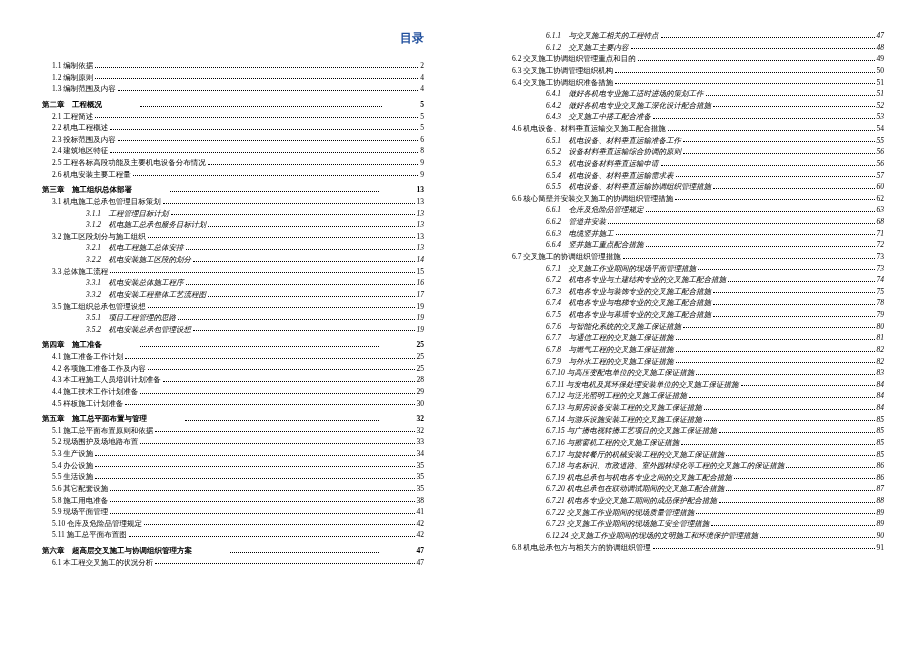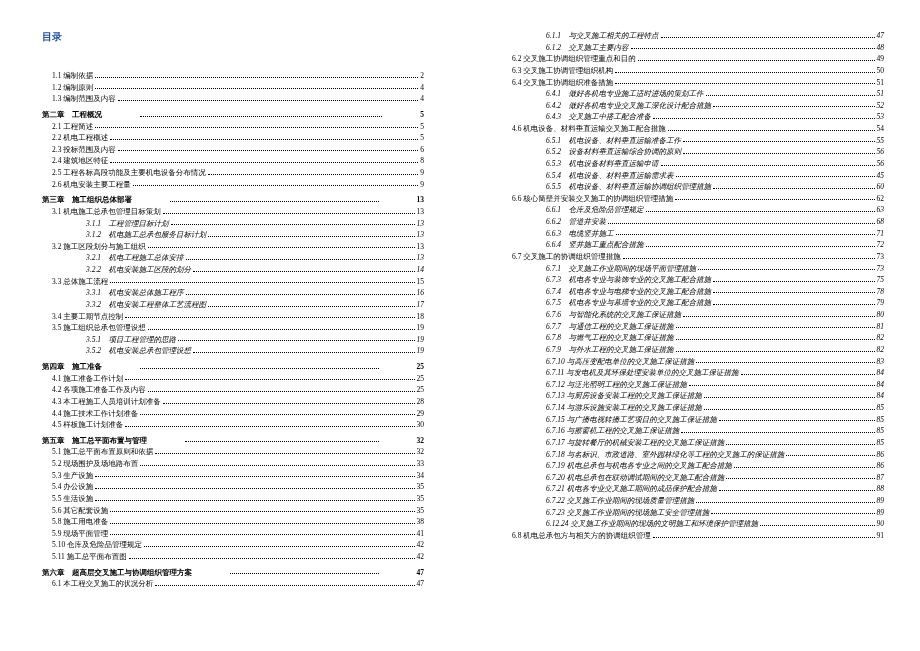--- a/index.html
+++ b/index.html
@@ -12,24 +12,25 @@
     overflow: hidden;
   }
   .page {
     width: 460px;
     height: 651px;
     padding: 30px 36px 20px 42px;
     position: relative;
   }
   .title {
     color: #1f4e9c;
-    font-size: 10px;
+    font-size: 12px;
     font-weight: bold;
-    margin-bottom: 26px;
+    margin-bottom: 13px;
     font-family: "SimHei", "Heiti SC", sans-serif;
+    text-align: right;
   }
   .toc-line {
     display: flex;
     align-items: baseline;
     font-size: 7.5px;
     line-height: 1.55;
     white-space: nowrap;
     color: #000;
   }
   .toc-line .label { flex: 0 0 auto; }
@@ -152,25 +153,20 @@
         <span class="label">3.3.1　机电安装总体施工程序</span>
         <span class="dots"></span>
         <span class="pg">16</span>
       </div>
       <div class="toc-line lvl-3">
         <span class="label">3.3.2　机电安装工程整体工艺流程图</span>
         <span class="dots"></span>
         <span class="pg">17</span>
       </div>
       <div class="toc-line lvl-2">
-        <span class="label">3.4  主要工期节点控制</span>
-        <span class="dots"></span>
-        <span class="pg">18</span>
-      </div>
-      <div class="toc-line lvl-2">
         <span class="label">3.5  施工组织总承包管理设想</span>
         <span class="dots"></span>
         <span class="pg">19</span>
       </div>
       <div class="toc-line lvl-3">
         <span class="label">3.5.1　项目工程管理的思路</span>
         <span class="dots"></span>
         <span class="pg">19</span>
       </div>
       <div class="toc-line lvl-3">
@@ -333,21 +329,21 @@
         <span class="pg">56</span>
       </div>
       <div class="toc-line lvl-3">
         <span class="label">6.5.3　机电设备材料垂直运输申请</span>
         <span class="dots"></span>
         <span class="pg">56</span>
       </div>
       <div class="toc-line lvl-3">
         <span class="label">6.5.4　机电设备、材料垂直运输需求表</span>
         <span class="dots"></span>
-        <span class="pg">45</span>
+        <span class="pg">57</span>
       </div>
       <div class="toc-line lvl-3">
         <span class="label">6.5.5　机电设备、材料垂直运输协调组织管理措施</span>
         <span class="dots"></span>
         <span class="pg">60</span>
       </div>
       <div class="toc-line lvl-2">
         <span class="label">6.6  核心筒壁并安装交叉施工的协调组织管理措施</span>
         <span class="dots"></span>
         <span class="pg">62</span>
@@ -374,20 +370,25 @@
       </div>
       <div class="toc-line lvl-2">
         <span class="label">6.7  交叉施工的协调组织管理措施</span>
         <span class="dots"></span>
         <span class="pg">73</span>
       </div>
       <div class="toc-line lvl-3">
         <span class="label">6.7.1　交叉施工作业期间的现场平面管理措施</span>
         <span class="dots"></span>
         <span class="pg">73</span>
+      </div>
+      <div class="toc-line lvl-3">
+        <span class="label">6.7.2　机电各专业与土建结构专业的交叉施工配合措施</span>
+        <span class="dots"></span>
+        <span class="pg">74</span>
       </div>
       <div class="toc-line lvl-3">
         <span class="label">6.7.3　机电各专业与装饰专业的交叉施工配合措施</span>
         <span class="dots"></span>
         <span class="pg">75</span>
       </div>
       <div class="toc-line lvl-3">
         <span class="label">6.7.4　机电各专业与电梯专业的交叉施工配合措施</span>
         <span class="dots"></span>
         <span class="pg">78</span>

